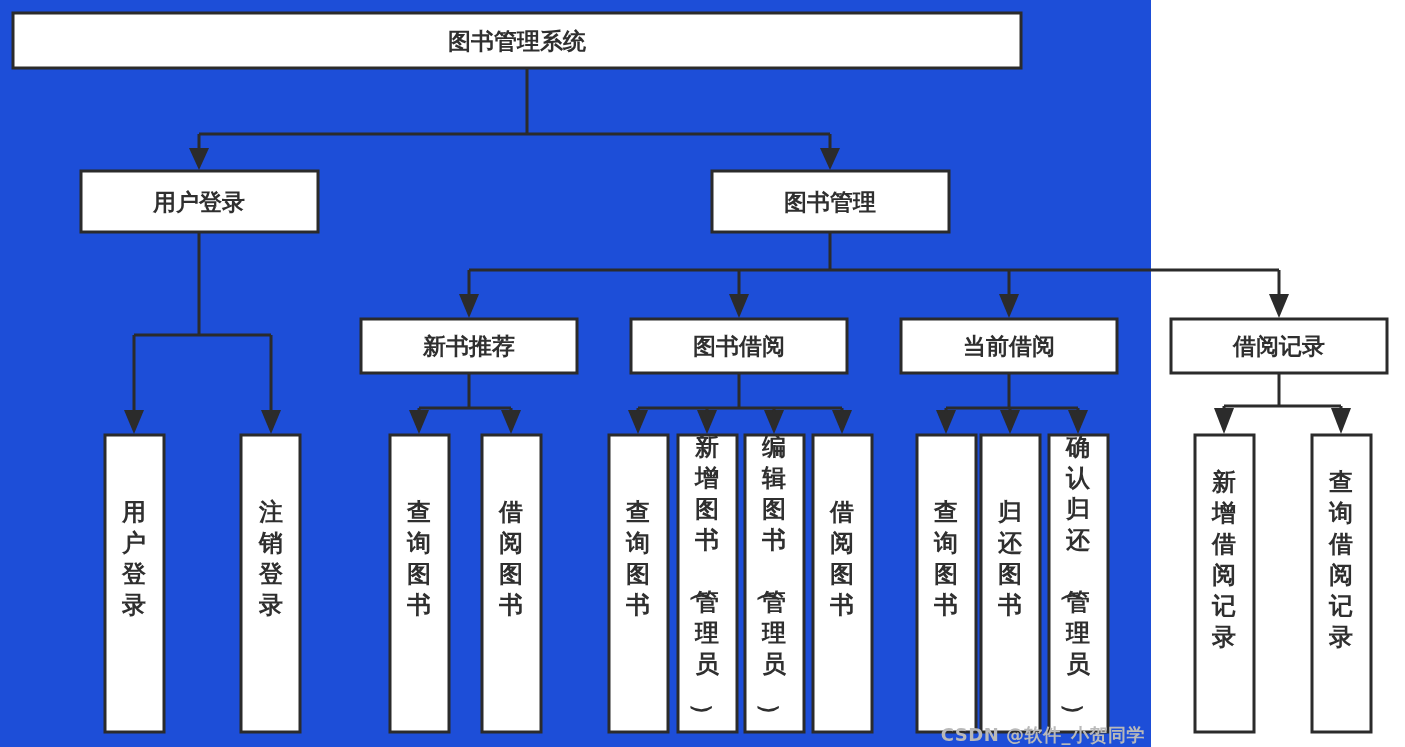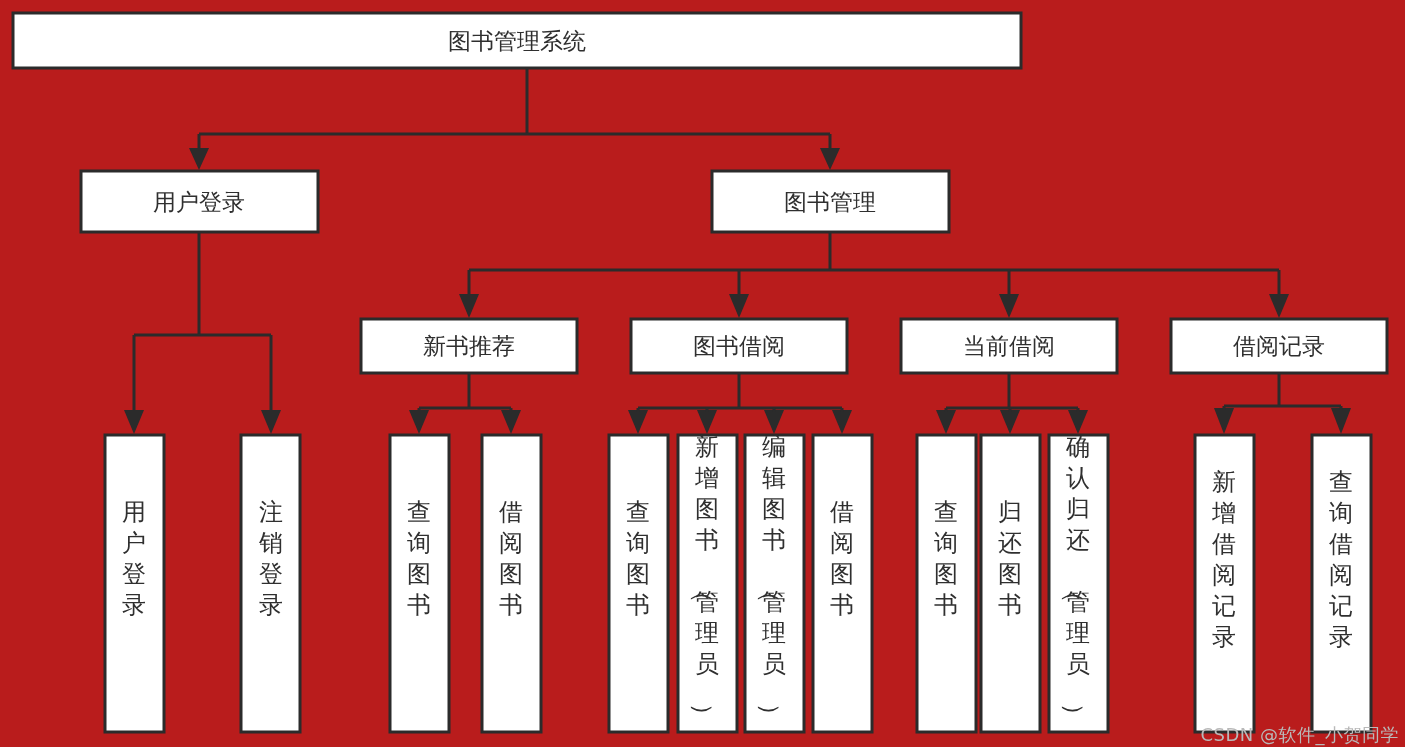--- a/index.html
+++ b/index.html
@@ -8,23 +8,24 @@
     background: #ffffff;
   }
   body {
     width: 1405px;
     height: 747px;
     overflow: hidden;
     font-family: "DejaVu Sans", "Liberation Sans", sans-serif;
   }
   #diagram-root {
     position: relative;
-    width: 1405px;
+    width: 1151px;
     height: 747px;
-    background: #b91c1c;
+    background: #1d4ed8;
+    font-weight: bold;
   }
   svg#flow {
     position: absolute;
     top: 0;
     left: 0;
     width: 1405px;
     height: 747px;
     display: block;
   }
   .box-rect {

